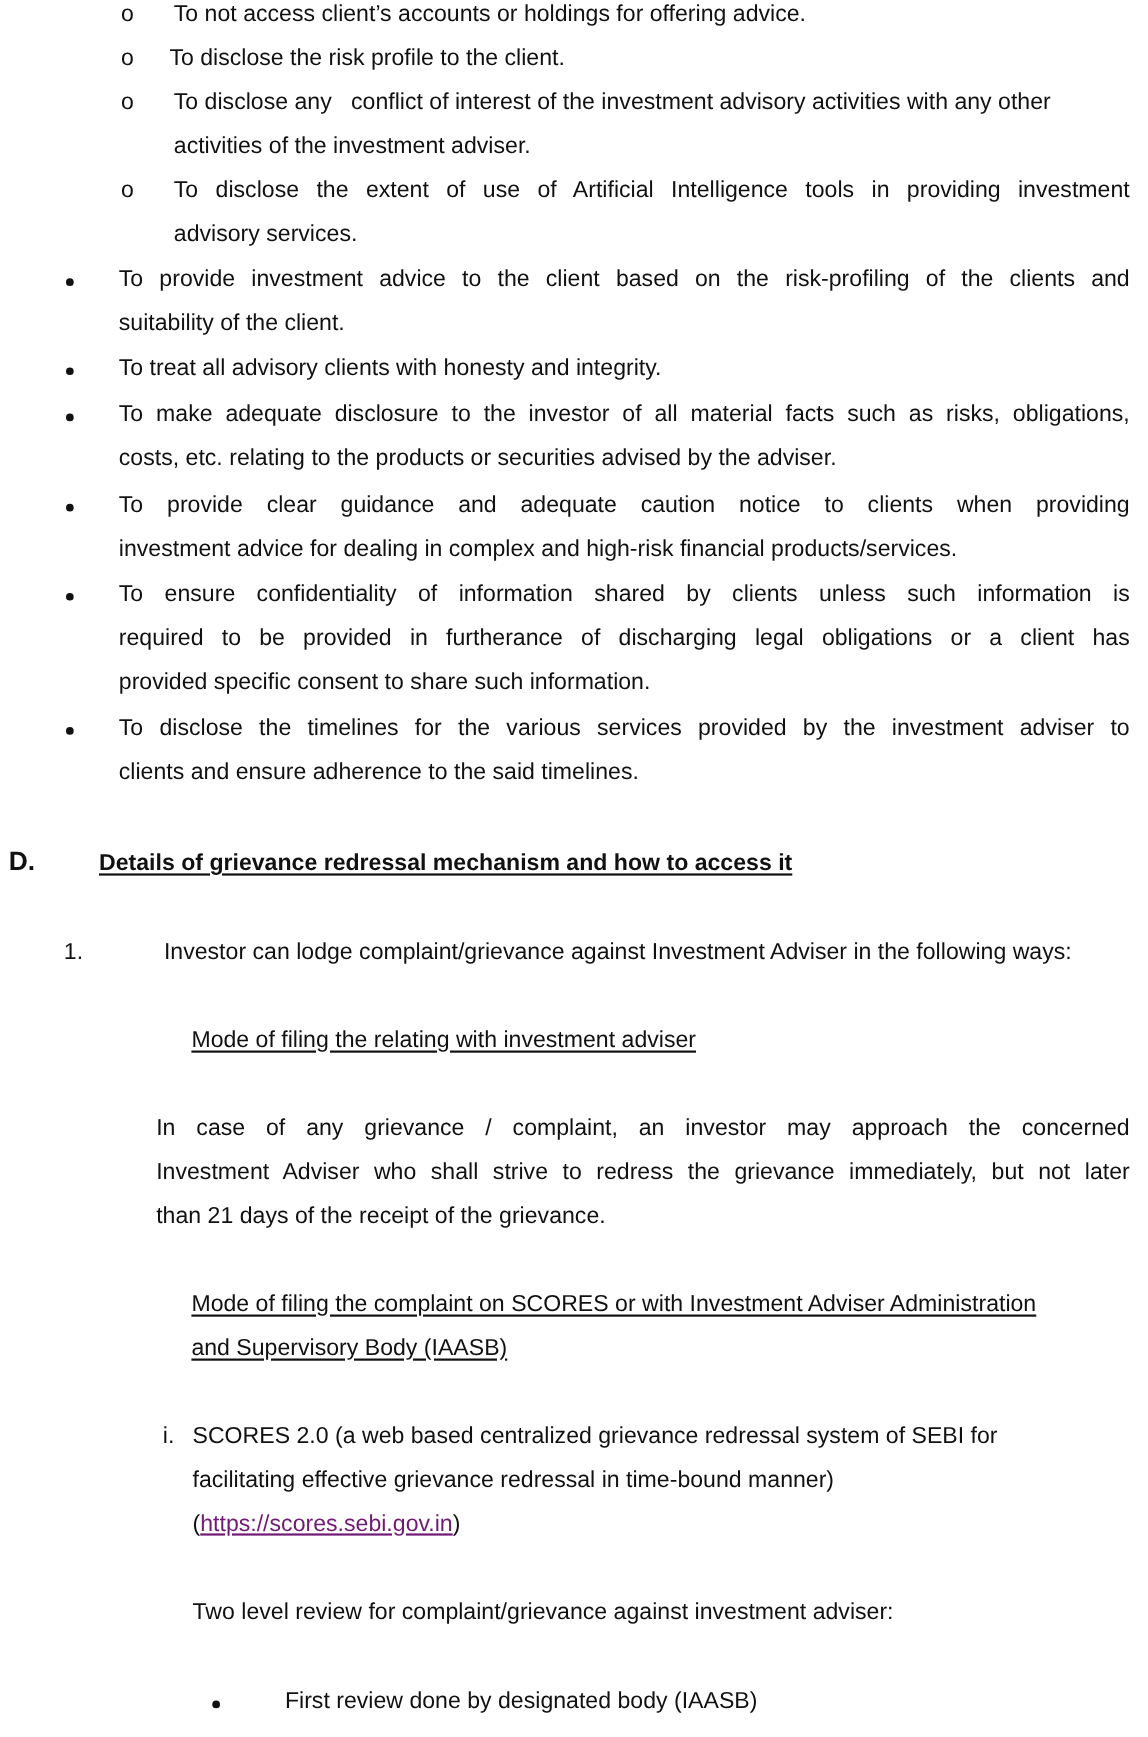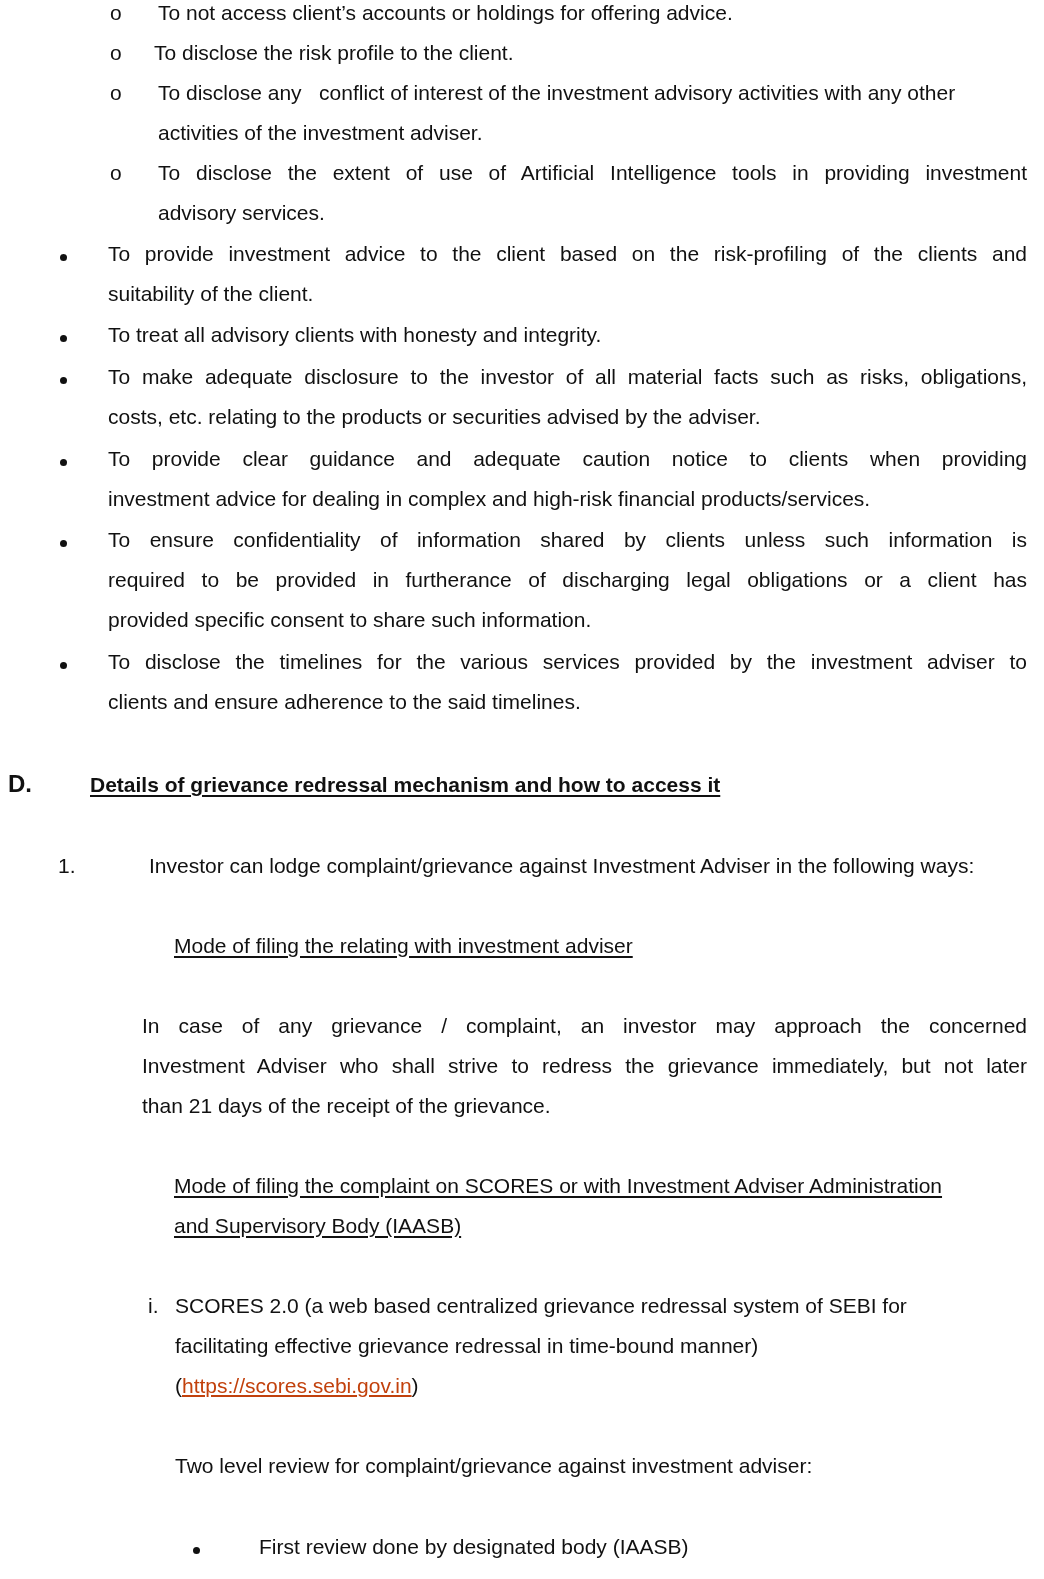--- a/index.html
+++ b/index.html
@@ -6,21 +6,21 @@
   body {
     width: 1044px; height: 1579px; position: relative; overflow: hidden;
     font-family: "Liberation Sans", sans-serif; color: #111111;
     font-size: 21px;
   }
   .line { position: absolute; white-space: nowrap; line-height: 26px; }
   .just { text-align: justify; text-align-last: justify; white-space: normal; }
   .marker { position: absolute; line-height: 26px; }
   .u { text-decoration: underline; text-underline-offset: 3px; margin-left: 32px; }
   .heading { font-weight: bold; }
-  a.link { color: #c2410c; text-decoration: underline; }
+  a.link { color: #701a75; text-decoration: underline; }
   .bullet-dot { display:inline-block; width:7px; height:7px; background:#111; border-radius:50%; }
 </style>
 </head>
 <body>
 
 <div>
   <span class="marker" style="left:110px;top:0px;">o</span>
   <span class="line" style="left:158px;top:0px;">To not access client’s accounts or holdings for offering advice.</span>
 
   <span class="marker" style="left:110px;top:40px;">o</span>

